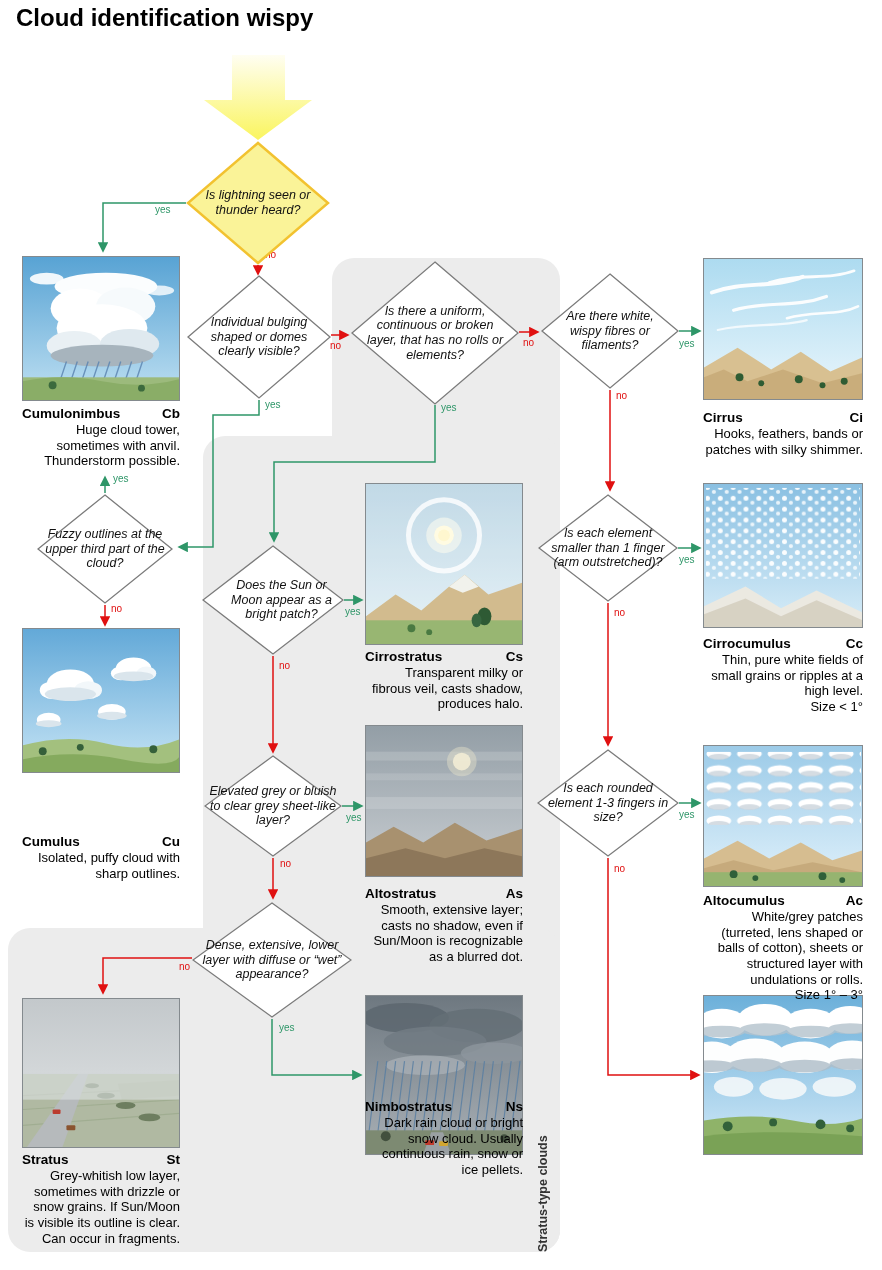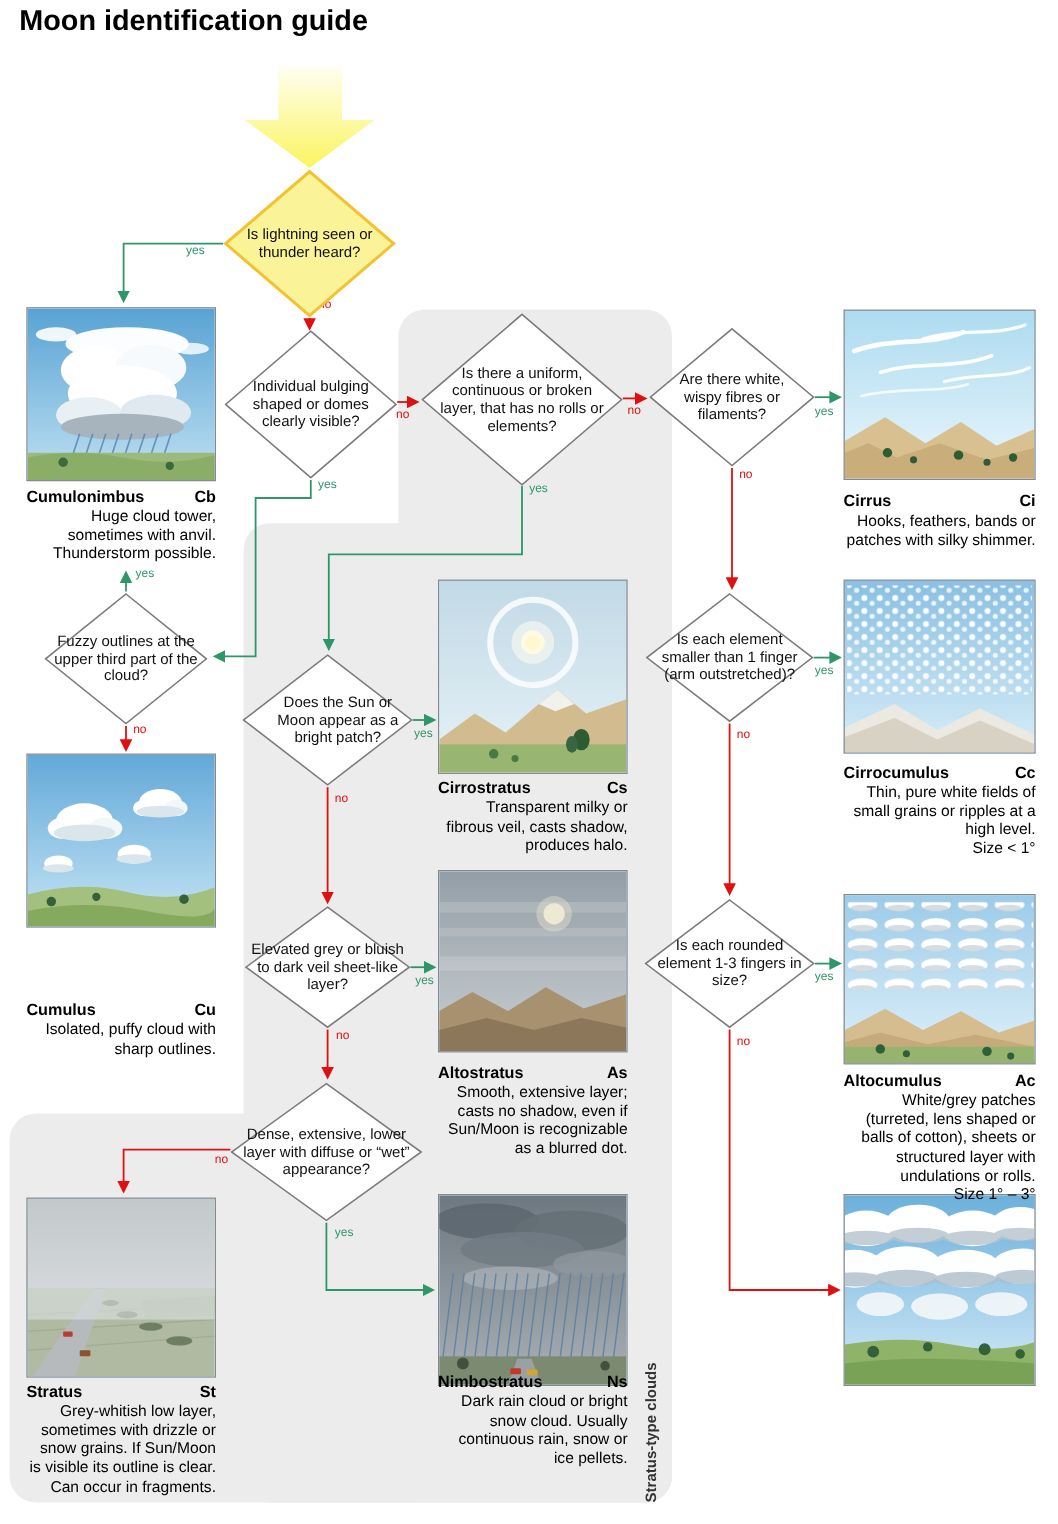--- a/index.html
+++ b/index.html
@@ -1,38 +1,38 @@
 <!DOCTYPE html>
 <html><head>
 <meta charset="utf-8">
 <style>
   html,body{margin:0;padding:0;background:#fff;}
   #canvas{position:relative;width:882px;height:1270px;background:#fff;
           font-family:"Liberation Sans",sans-serif;overflow:hidden;}
   #title{position:absolute;left:16px;top:4px;margin:0;font-size:24px;font-weight:bold;color:#000;}
   .region{position:absolute;background:#ececec;border-radius:22px;}
   #edges{position:absolute;left:0;top:0;pointer-events:none;}
-  .node{position:absolute;}
+  .node{position:absolute;font-style:italic;}
   .node svg{position:absolute;left:0;top:0;}
   .dtext{position:absolute;left:0;top:0;right:0;bottom:0;display:flex;align-items:center;justify-content:center;text-align:center;font-size:12.5px;line-height:1.18;color:#111;}
   .photo{position:absolute;border:1px solid #848a8e;box-sizing:border-box;overflow:hidden;background:#cfe4f2;}
   .photo svg{display:block;width:100%;height:100%;}
   .caption{position:absolute;font-size:13px;line-height:1.2;color:#000000;text-align:right;}
   .cap-row{display:flex;justify-content:space-between;font-weight:bold;font-size:13.5px;}
   .lbl{position:absolute;font-size:10px;}
   .lg{color:#2e9668;}
   .lr{color:#e01010;}
   #vlabel{position:absolute;left:536px;top:1112px;height:140px;writing-mode:vertical-rl;transform:rotate(180deg);font-size:12.5px;font-weight:bold;color:#333;}
 </style>
 </head>
 <body>
 
 <div id="canvas">
 
-  <h1 id="title">Moon identification guide</h1>
+  <h1 id="title">Cloud identification wispy</h1>
 
   <div class="region" style="left:332px;top:258px;width:228px;height:994px;"></div>
   <div class="region" style="left:203px;top:436px;width:357px;height:816px;"></div>
   <div class="region" style="left:8px;top:928px;width:552px;height:324px;"></div>
 
   <svg style="position:absolute;left:200px;top:53px;" width="116" height="90">
     <defs>
         <linearGradient id="bigA" x1="0" y1="0" x2="0" y2="1">
       <stop offset="0" stop-color="#fffef2"></stop>
           <stop offset="1" stop-color="#faf55e"></stop>
@@ -149,21 +149,21 @@
       </svg>
     <div class="dtext">
         <span style="width:120px;">Is each element smaller than 1 finger (arm outstretched)?</span>
       </div>
   </div>
   <div class="node" style="left:204px;top:755px;width:138px;height:102px;">
     <svg width="138" height="102">
         <polygon points="69,1 137,51 69,101 1,51" fill="#fff" stroke="#7b7b7b" stroke-width="1.3"></polygon>
       </svg>
     <div class="dtext">
-        <span style="width:134px;">Elevated grey or bluish to dark veil sheet-like layer?</span>
+        <span style="width:134px;">Elevated grey or bluish to clear grey sheet-like layer?</span>
       </div>
   </div>
   <div class="node" style="left:537px;top:749px;width:142px;height:108px;">
     <svg width="142" height="108">
         <polygon points="71,1 141,54 71,107 1,54" fill="#fff" stroke="#7b7b7b" stroke-width="1.3"></polygon>
       </svg>
     <div class="dtext">
         <span style="width:126px;">Is each rounded element 1-3 fingers in size?</span>
       </div>
   </div>
@@ -531,21 +531,21 @@
     <div>White/grey patches (turreted, lens shaped or balls of cotton), sheets or structured layer with undulations or rolls.</div>
     <div>Size 1° – 3°</div>
   </div>
   <div class="caption" style="left:22px;top:1152px;width:158px;">
     <div class="cap-row">
         <span>Stratus</span>
         <span>St</span>
       </div>
     <div>Grey-whitish low layer, sometimes with drizzle or snow grains. If Sun/Moon is visible its outline is clear. Can occur in fragments.</div>
   </div>
-  <div class="caption" style="left:365px;top:1144px;width:158px;">
+  <div class="caption" style="left:365px;top:1099px;width:158px;">
     <div class="cap-row">
         <span>Nimbostratus</span>
         <span>Ns</span>
       </div>
     <div>Dark rain cloud or bright snow cloud. Usually continuous rain, snow or ice pellets.</div>
   </div>
 
   <div id="vlabel">Stratus-type clouds</div>
 
 </div>

